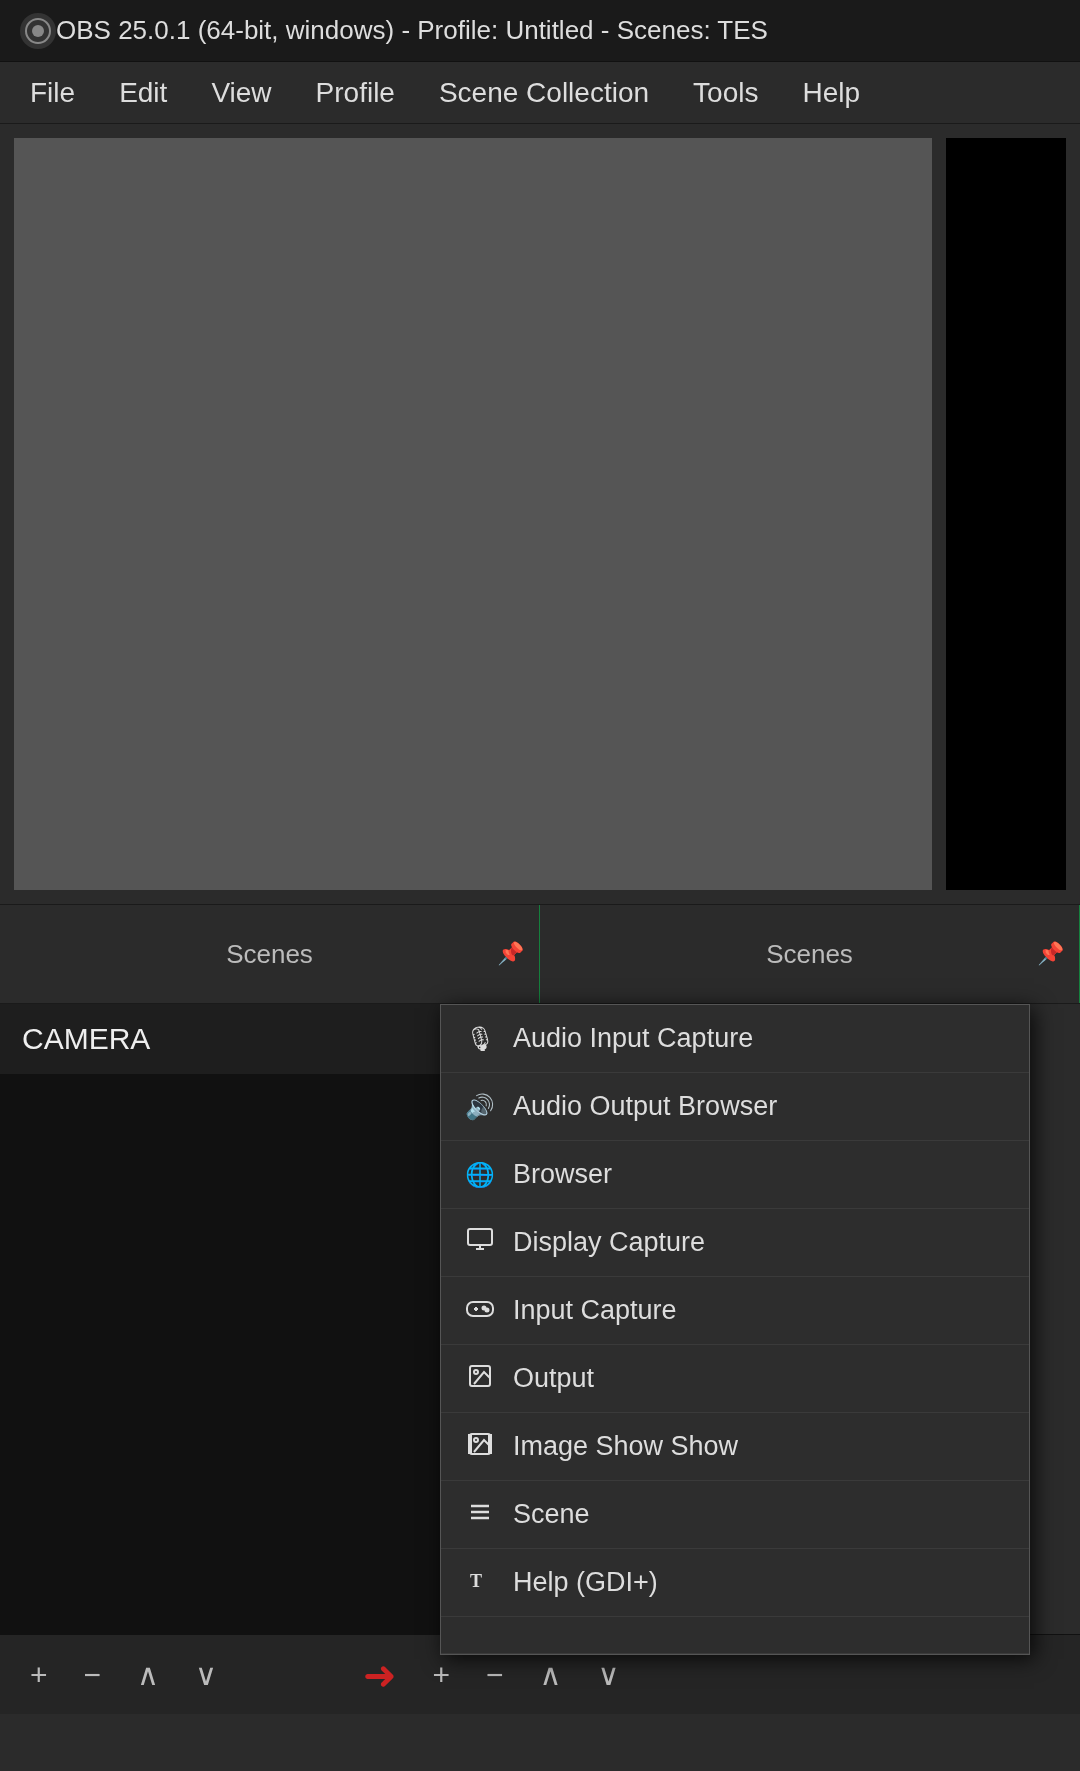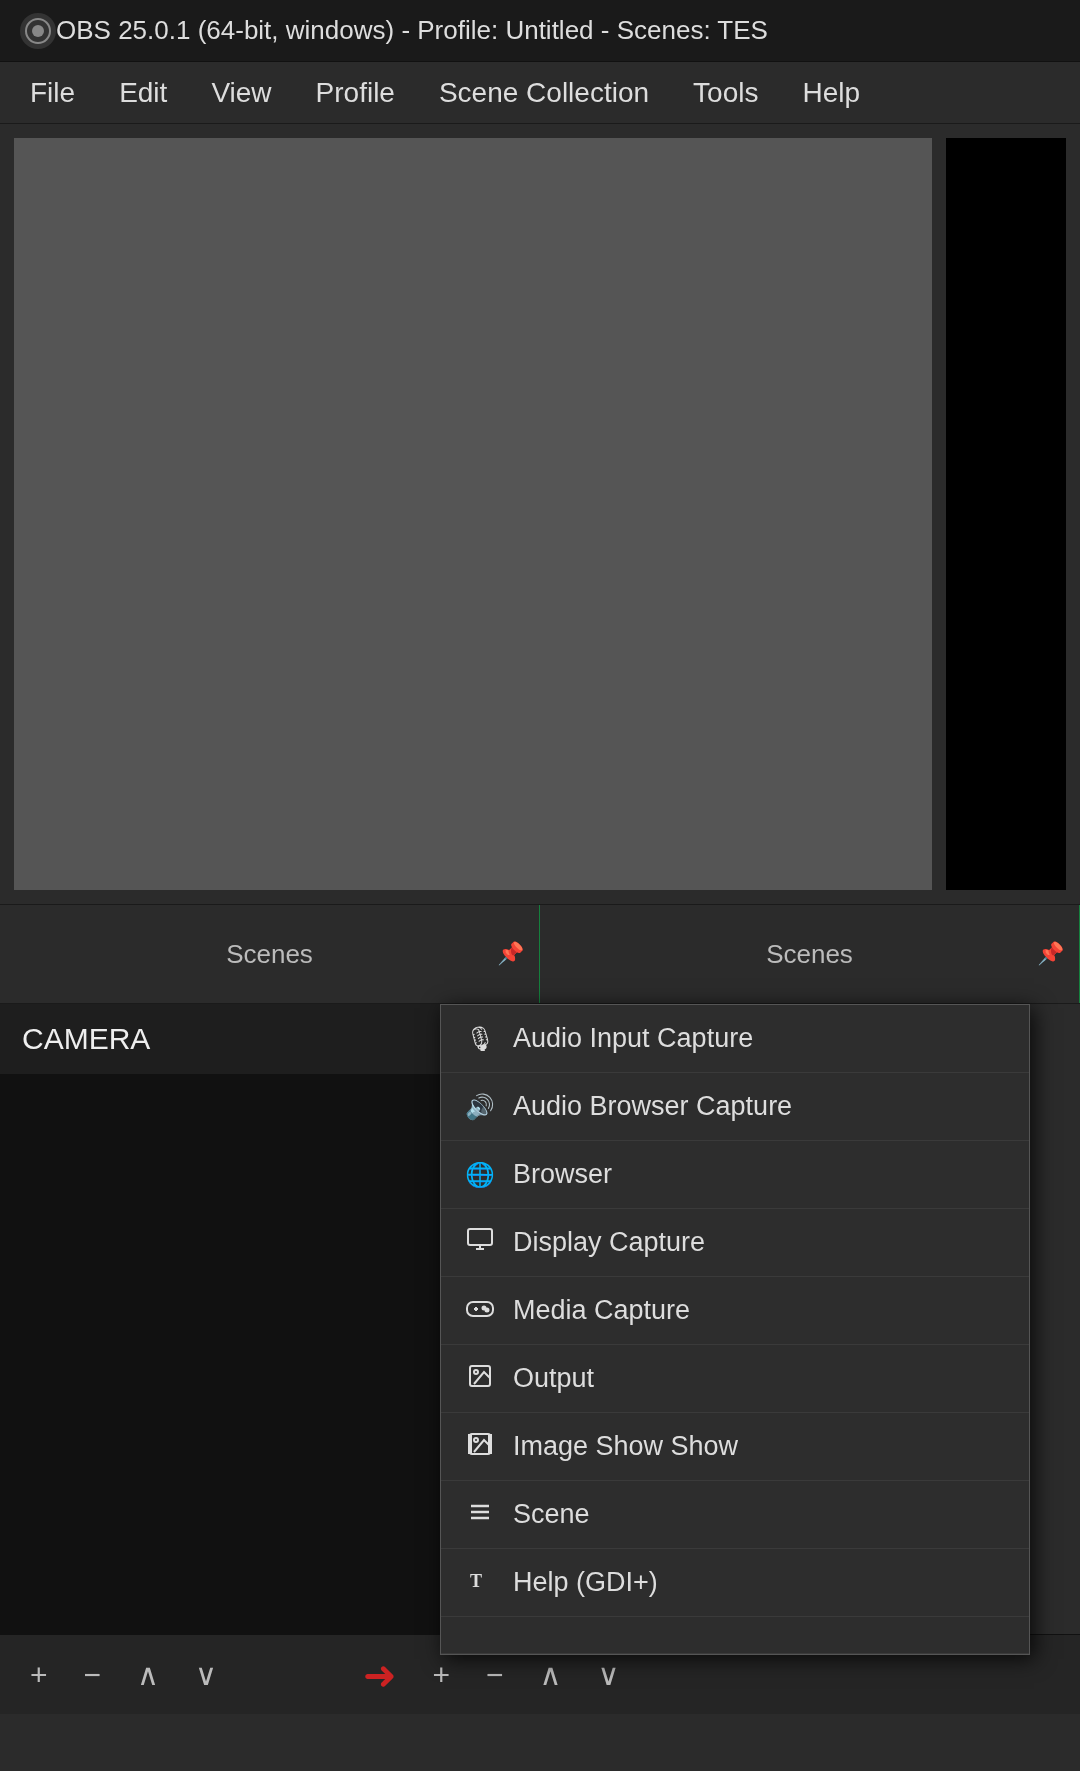--- a/index.html
+++ b/index.html
@@ -229,21 +229,21 @@
 
   <div id="context-menu">
 
     <div class="ctx-item">
       <span class="ctx-icon">🎙</span>
       <span>Audio Input Capture</span>
     </div>
 
     <div class="ctx-item">
       <span class="ctx-icon">🔊</span>
-      <span>Audio Browser Capture</span>
+      <span>Audio Output Browser</span>
     </div>
 
     <div class="ctx-item">
       <span class="ctx-icon">🌐</span>
       <span>Browser</span>
     </div>
 
 
     <div class="ctx-item">
       <span class="ctx-icon">
@@ -259,21 +259,21 @@
     <div class="ctx-item">
       <span class="ctx-icon">
         <svg width="28" height="20" viewBox="0 0 28 20" fill="none" stroke="#ddd" stroke-width="2">
           <rect x="1" y="3" width="26" height="14" rx="6"></rect>
           <line x1="8" y1="10" x2="12" y2="10"></line>
           <line x1="10" y1="8" x2="10" y2="12"></line>
           <circle cx="18" cy="9" r="1.5" fill="#ddd"></circle>
           <circle cx="21" cy="11" r="1.5" fill="#ddd"></circle>
         </svg>
       </span>
-      <span>Media Capture</span>
+      <span>Input Capture</span>
     </div>
 
     <div class="ctx-item">
       <span class="ctx-icon">
         <svg width="24" height="24" viewBox="0 0 24 24" fill="none" stroke="#ddd" stroke-width="2">
           <rect x="2" y="2" width="20" height="20" rx="2"></rect>
           <circle cx="8" cy="8" r="2"></circle>
           <polyline points="22,14 16,8 6,20"></polyline>
         </svg>
       </span>

